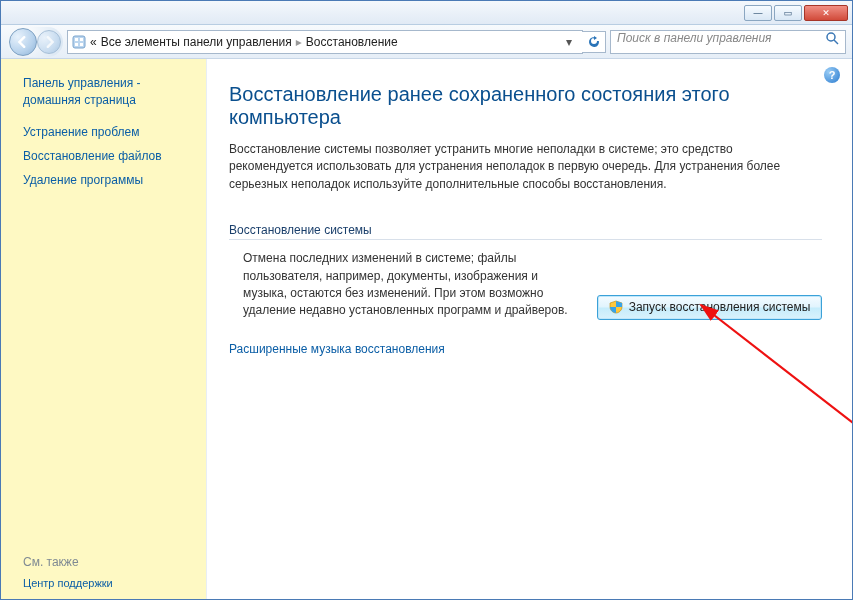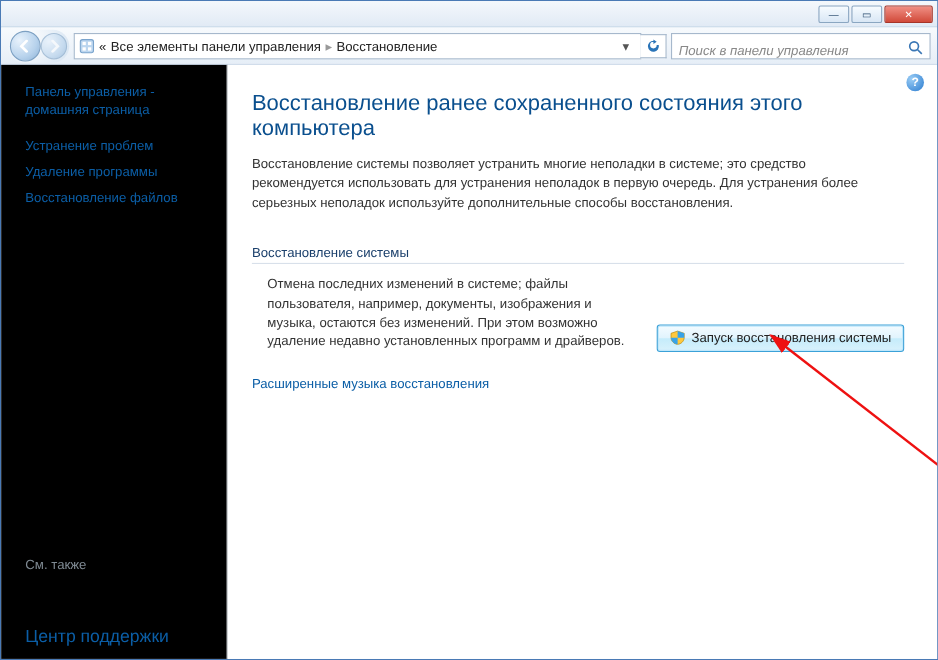--- a/index.html
+++ b/index.html
@@ -92,33 +92,33 @@
     border-left: none;
     background: #fff;
     display: flex; align-items: center; justify-content: center;
     margin-left: -5px;
   }
   .search {
     width: 236px;
     height: 24px;
     border: 1px solid #a6b8cc;
     background: #fff;
-    display: flex; align-items: flex-end;
+    display: flex; align-items: flex-start;
     padding: 0 6px;
     color: #888; font-style: italic;
   }
   .search .text { flex: 1; font-size: 12px;}
   
   .content {
     display: flex;
     height: calc(600px - 24px - 34px - 2px);
   }
   .sidebar {
     width: 206px;
-    background: #000000;
+    background: #fef9c3;
     border-right: 1px solid #e8eef4;
     padding: 16px 12px 10px 22px;
     display: flex; flex-direction: column;
     color: #0b5ea6;
     font-size: 12px;
   }
   .sidebar .home {
     color: #0b5ea6;
     font-size: 12px;
     margin-bottom: 16px;
@@ -129,23 +129,22 @@
     margin-bottom: 10px;
     cursor: pointer;
     font-size: 12px;
   }
   .sidebar-spacer { flex: 1; }
   .sidebar .also-h {
     color: #7f8a93; font-size: 12px;
     margin-bottom: 8px;
   }
   .sidebar .also-link {
-    color: #0b5ea6; font-size: 16px;
+    color: #0b5ea6; font-size: 11px;
     cursor: pointer;
-    margin-top: 43px;
   }
   .main {
     flex: 1;
     padding: 12px 30px 12px 22px;
     position: relative;
     background: #fff;
   }
   .helpbtn {
     position: absolute; top: 8px; right: 12px;
     width: 16px; height: 16px;
@@ -266,22 +265,22 @@
           <line x1="9" y1="9" x2="13" y2="13" stroke="#3a77b5" stroke-width="1.5"></line>
         </svg>
     </span>
   </div>
 </div>
 
 <div class="content">
   <div class="sidebar">
     <div class="home">Панель управления - домашняя страница</div>
     <div class="link">Устранение проблем</div>
+    <div class="link">Восстановление файлов</div>
     <div class="link">Удаление программы</div>
-    <div class="link">Восстановление файлов</div>
     <div class="sidebar-spacer"></div>
     <div class="also-h">См. также</div>
     <div class="also-link">Центр поддержки</div>
   </div>
 
   <div class="main">
     <div class="helpbtn">?</div>
     <h1>Восстановление ранее сохраненного состояния этого компьютера</h1>
     <div class="para">Восстановление системы позволяет устранить многие неполадки в системе; это средство рекомендуется использовать для устранения неполадок в первую очередь. Для устранения более серьезных неполадок используйте дополнительные способы восстановления.</div>
 

